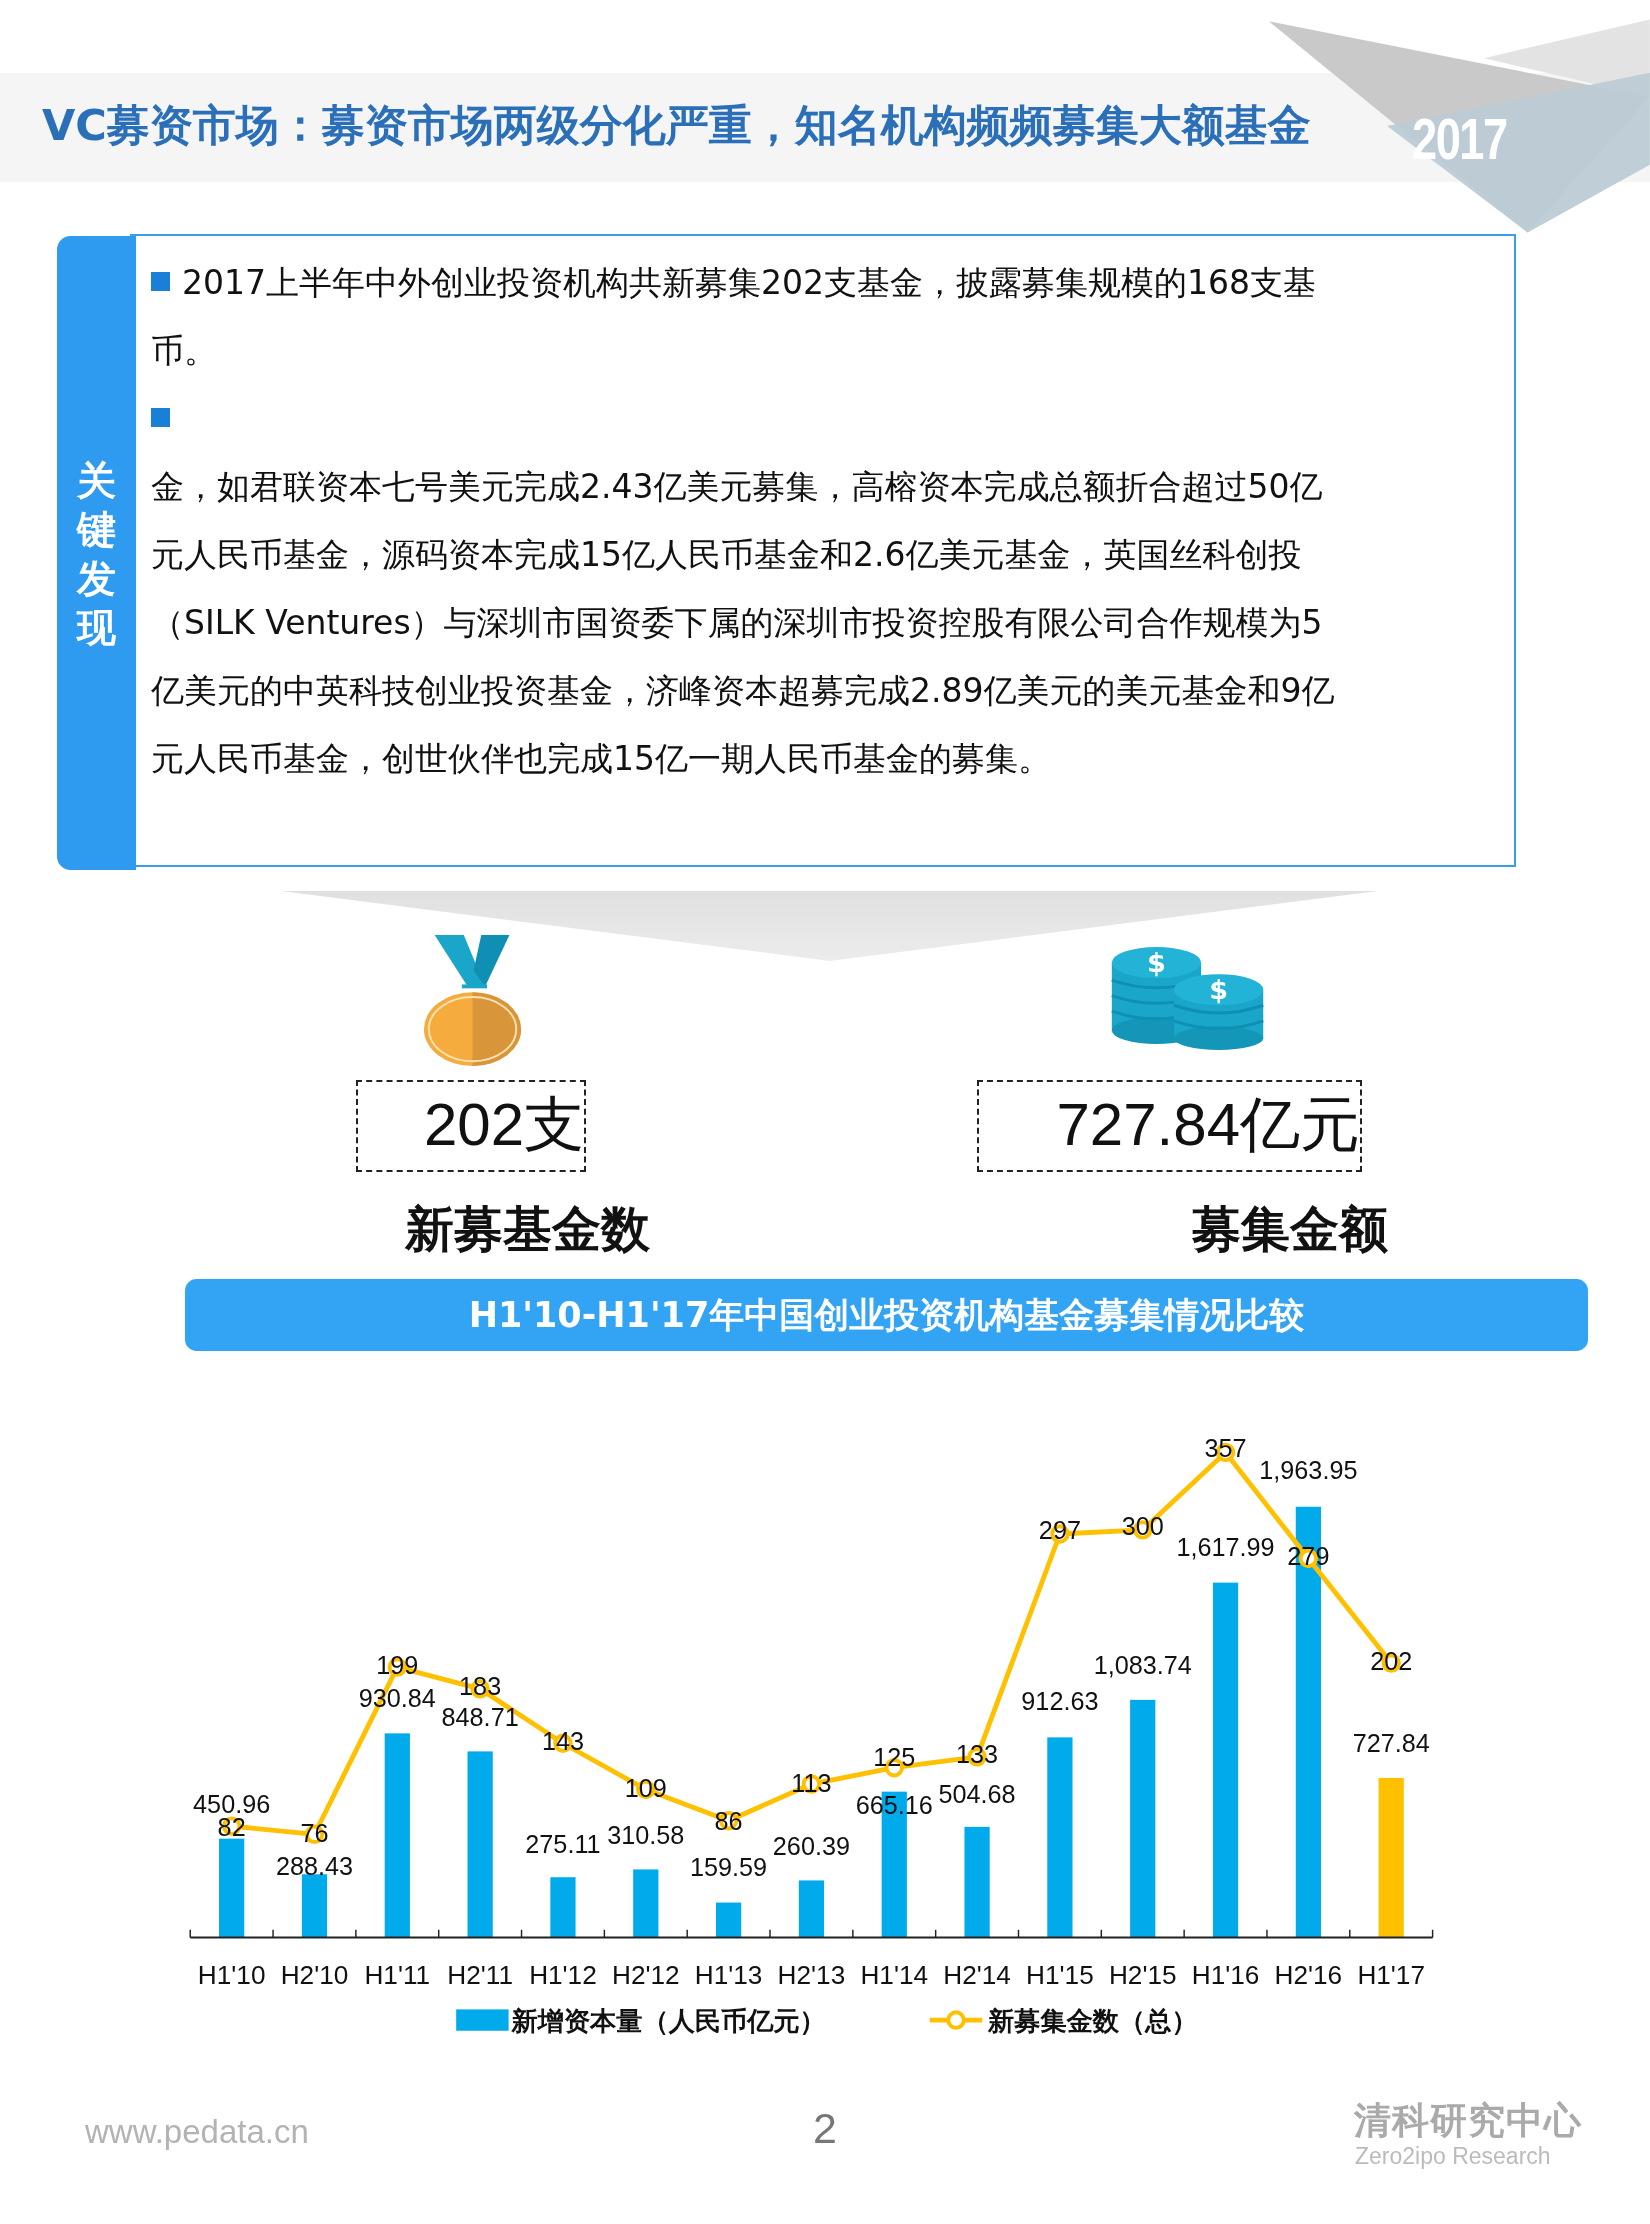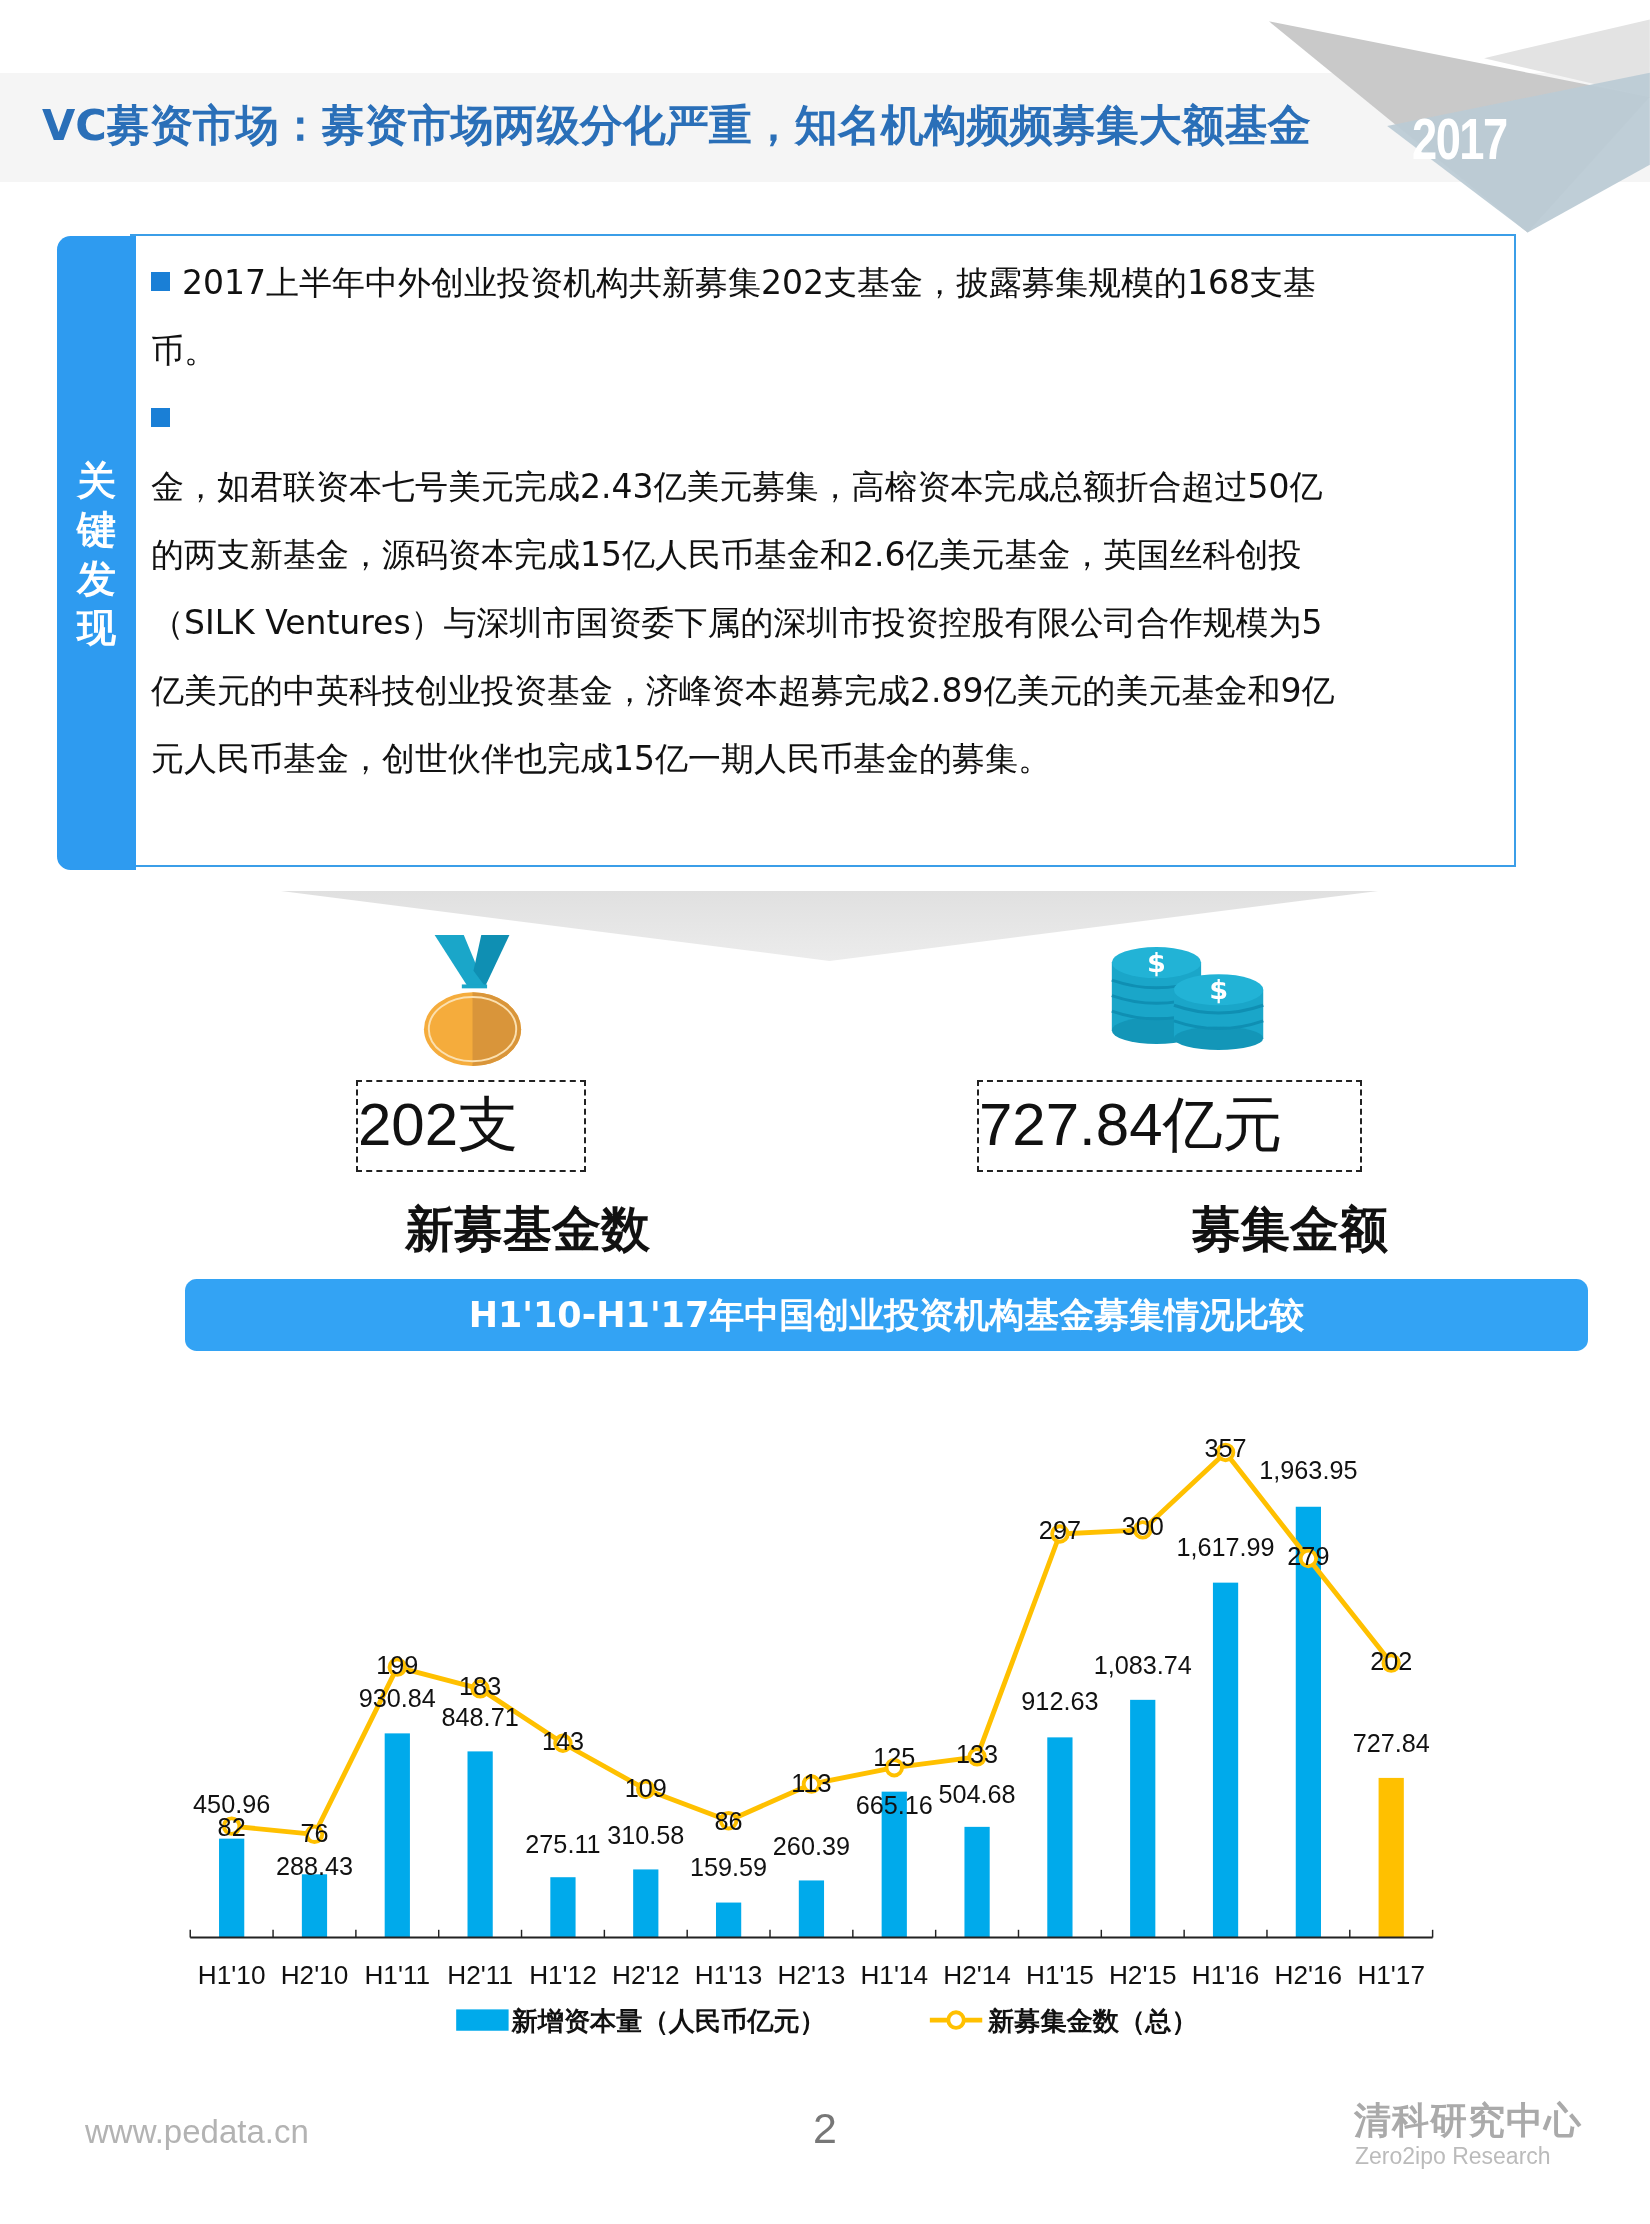--- a/index.html
+++ b/index.html
@@ -46,21 +46,21 @@
 
   
   .chevron { left: 281px; top: 891px; width: 1097px; height: 70px; }
 
   
   .medal { left: 417px; top: 932px; width: 112px; height: 136px; }
   .coins { left: 1106px; top: 941px; width: 165px; height: 112px; }
 
   
   .stat-box {
-    border: 2.9px dashed #222222; box-sizing: border-box; text-align: left;
+    border: 2.9px dashed #222222; box-sizing: border-box; text-align: right;
     font-size: 60px; color: #111111; line-height: 85px;
     font-family: "Liberation Sans", sans-serif;
   }
   .stat-1 { left: 356px; top: 1080px; width: 230px; height: 92px; }
   .stat-2 { left: 977px; top: 1080px; width: 385px; height: 92px; }
   .stat-label {
     font-size: 49px; font-weight: bold; color: #111111; text-align: right; white-space: nowrap;
   }
   .stat-label-1 { left: 291px; top: 1197px; width: 359px; }
   .stat-label-2 { left: 990px; top: 1197px; width: 398px; }
@@ -99,21 +99,21 @@
   <div>关</div>
   <div>键</div>
   <div>发</div>
   <div>现</div>
 </div>
 <div class="abs key-lines" id="key-lines">
     <div class="key-line"><span class="bullet"></span><span>2017上半年中外创业投资机构共新募集202支基金，披露募集规模的168支基</span></div>
     <div class="key-line"><span>币。</span></div>
     <div class="key-line"><span class="bullet"></span></div>
     <div class="key-line"><span>金，如君联资本七号美元完成2.43亿美元募集，高榕资本完成总额折合超过50亿</span></div>
-    <div class="key-line"><span>的两支新基金，源码资本完成15亿人民币基金和2.6亿美元基金，英国丝科创投</span></div>
+    <div class="key-line"><span>元人民币基金，源码资本完成15亿人民币基金和2.6亿美元基金，英国丝科创投</span></div>
     <div class="key-line"><span>（SILK Ventures）与深圳市国资委下属的深圳市投资控股有限公司合作规模为5</span></div>
     <div class="key-line"><span>亿美元的中英科技创业投资基金，济峰资本超募完成2.89亿美元的美元基金和9亿</span></div>
     <div class="key-line"><span>元人民币基金，创世伙伴也完成15亿一期人民币基金的募集。</span></div>
   </div>
 
 <svg class="abs chevron" viewBox="0 0 1130 72">
   <defs>
     <linearGradient id="chevg" x1="0" y1="0" x2="0" y2="1">
       <stop offset="0" stop-color="#e0e0e0"></stop>
         <stop offset="1" stop-color="#ececec"></stop>

